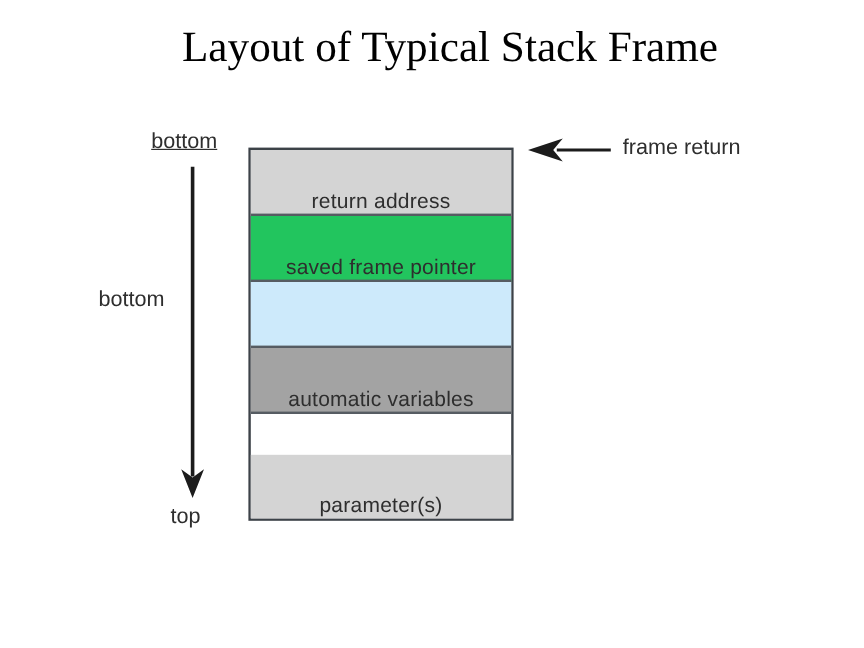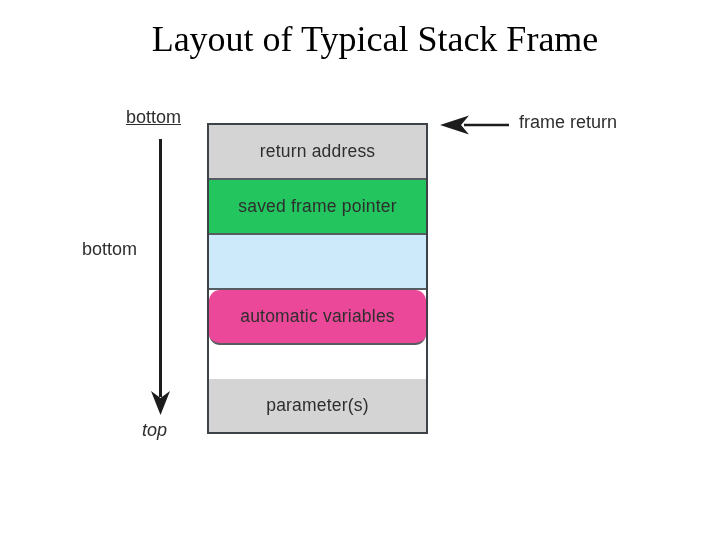--- a/index.html
+++ b/index.html
@@ -35,38 +35,38 @@
   }
   .side-label {
     position: absolute;
     font-size: 18px;
     line-height: 22px;
     color: var(--text, #2b2b2b);
     white-space: nowrap;
   }
   .bottom-label { left: 126px; top: 106px; text-decoration: underline; }
   .grows-label  { left: 82px;  top: 238px; }
-  .top-label    { left: 142px; top: 419px; font-style: italic; }
+  .top-label    { left: 142px; top: 419px; }
   .fp-label     { left: 519px; top: 111px; }
 
   .stack {
     position: absolute;
     left: 207px;
     top: 123px;
     width: 221px;
     height: 311px;
     box-sizing: border-box;
     border: 2.5px solid var(--border, #3c4248);
     display: flex;
     flex-direction: column;
   }
   .stack .row {
     flex: 1;
     display: flex;
-    align-items: center;
+    align-items: flex-end;
     justify-content: center;
     border-bottom: 2px solid var(--divider, #565c62);
   }
   .stack .row:last-child { border-bottom: none; margin-top: 34px; }
   .stack .row span {
     font-size: 17.5px;
     color: var(--text, #2b2b2b);
     letter-spacing: 0.2px;
   }
   .arrow-svg {
@@ -106,21 +106,21 @@
     <div class="stack">
       <div class="row" style="background: rgb(212, 212, 212);">
         <span>return address</span>
       </div>
       <div class="row" style="background: #22c55e;">
         <span>saved frame pointer</span>
       </div>
       <div class="row" style="background: rgb(205, 234, 251);">
         <span></span>
       </div>
-      <div class="row" style="background: #ec4899; border-radius: 11px;">
+      <div class="row" style="background: #a3a3a3;">
         <span>automatic variables</span>
       </div>
       <div class="row" style="background: rgb(212, 212, 212);">
         <span>parameter(s)</span>
       </div>
     </div>
 
   </div>
 </div>
 

